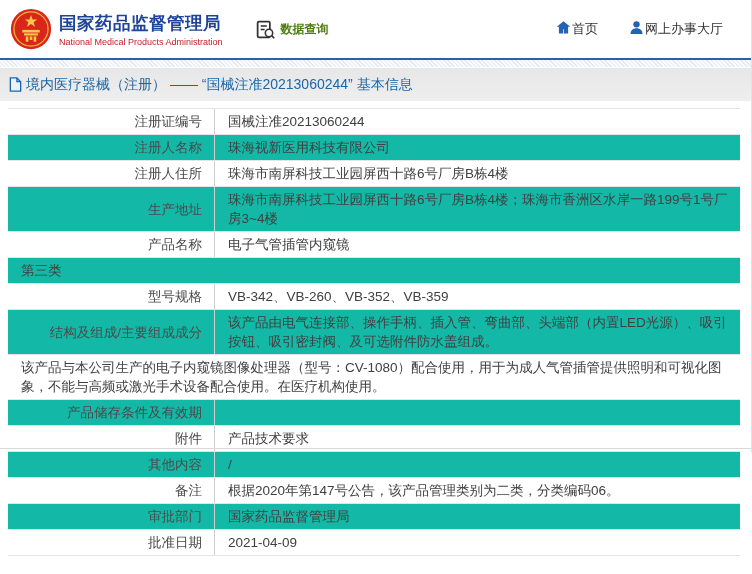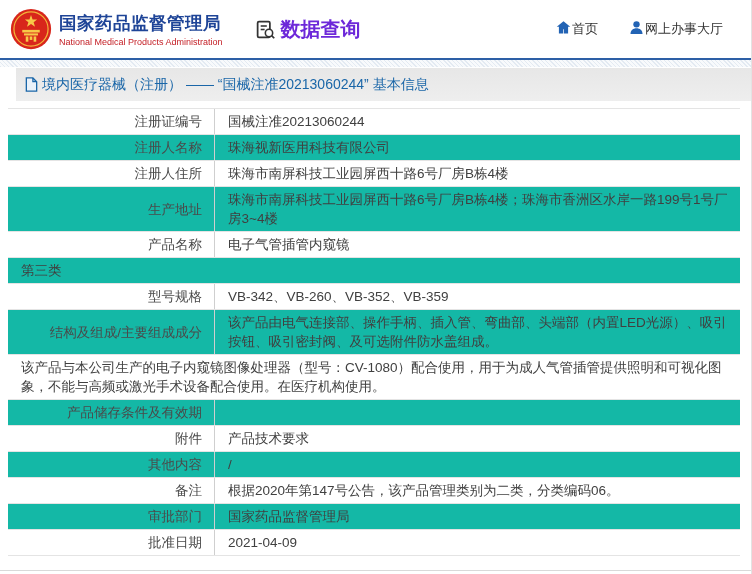--- a/index.html
+++ b/index.html
@@ -1,40 +1,40 @@
 <!DOCTYPE html>
 <html><head>
 <meta charset="utf-8">
 <style>
   * { margin:0; padding:0; box-sizing:border-box; }
   html,body { width:752px; height:574px; overflow:hidden; background:#fff;
     font-family:"Liberation Sans","DejaVu Sans",sans-serif; }
-  .page { position:relative; width:752px; height:574px; background:#fff; border-right:1px solid #e3e3e3; }
+  .page { position:relative; width:752px; height:452px; background:#fff; border-right:1px solid #e3e3e3; }
 
   
   .header { height:60px; display:flex; align-items:center; padding:0 14px 0 10px; background:#fff; border-bottom:2px solid #2d5fa6; }
   .brand { display:flex; align-items:center; }
   .emblem { width:42px; height:42px; flex:0 0 42px; }
   .brand-text { margin-left:7px; }
   .brand-cn { font-size:17.5px; font-weight:bold; color:#1e4497; letter-spacing:0.5px; }
   .brand-en { font-size:9px; color:#c42027; margin-top:2px; }
   .data-query { display:flex; align-items:center; margin-left:32px; cursor:pointer; }
   .data-query svg { width:21px; height:21px; margin-right:5px; }
-  .data-query-label { font-size:20px; font-weight:600; color:#6d28d9; }
+  .data-query-label { font-size:12px; font-weight:600; color:#4d7c0f; }
   .header-spacer { flex:1; }
   .nav { display:flex; align-items:center; gap:30px; padding-right:14px; }
   .nav-item { display:flex; flex-direction:row; align-items:center; cursor:pointer; }
   .nav-item svg { width:17px; height:17px; margin-bottom:3px; }
   .nav-label { font-size:13px; color:#333; }
 
   
   .hatch { height:7px; background:repeating-linear-gradient(45deg,#e3eaf2 0 1px,#f8fafc 1px 3px); }
 
   
-  .crumbbar { height:33px; margin-top:1px; background:linear-gradient(#e7e7e7,#eeeeee); display:flex; align-items:center; padding-left:9px;margin-left:16px; }
+  .crumbbar { height:33px; margin-top:1px; background:linear-gradient(#e7e7e7,#eeeeee); display:flex; align-items:center; padding-left:9px; }
   .crumbbar svg { width:13px; height:15px; margin-right:4px; flex:0 0 13px; }
   .crumb-text { font-size:14px; color:#1a66a8; }
 
   
   .table-wrap { margin:7px 11px 0 8px; border-top:1px solid #e4e4e4; }
   .row { display:flex; border-bottom:1px solid #e4e4e4; background:#fff; }
   .row.alt { background:#14b8a6; }
   .lab { width:207px; flex:0 0 207px; border-right:1px solid #cfcfcf; text-align:right;
          padding:3px 12px 3px 4px; font-size:13.5px; color:#4a4a4a; line-height:19px;
          display:flex; justify-content:flex-end; align-items:center; }

